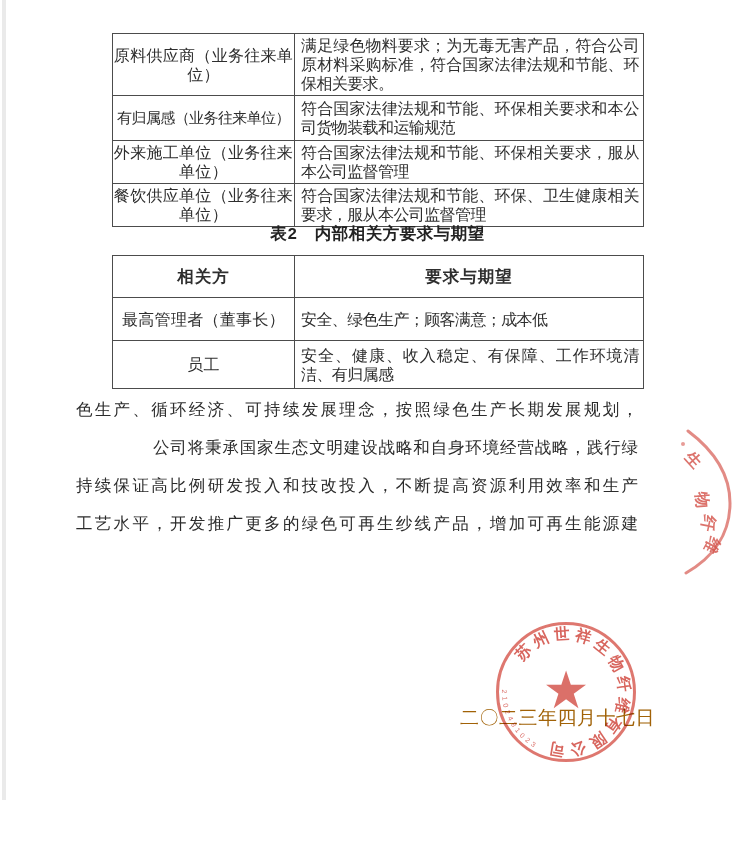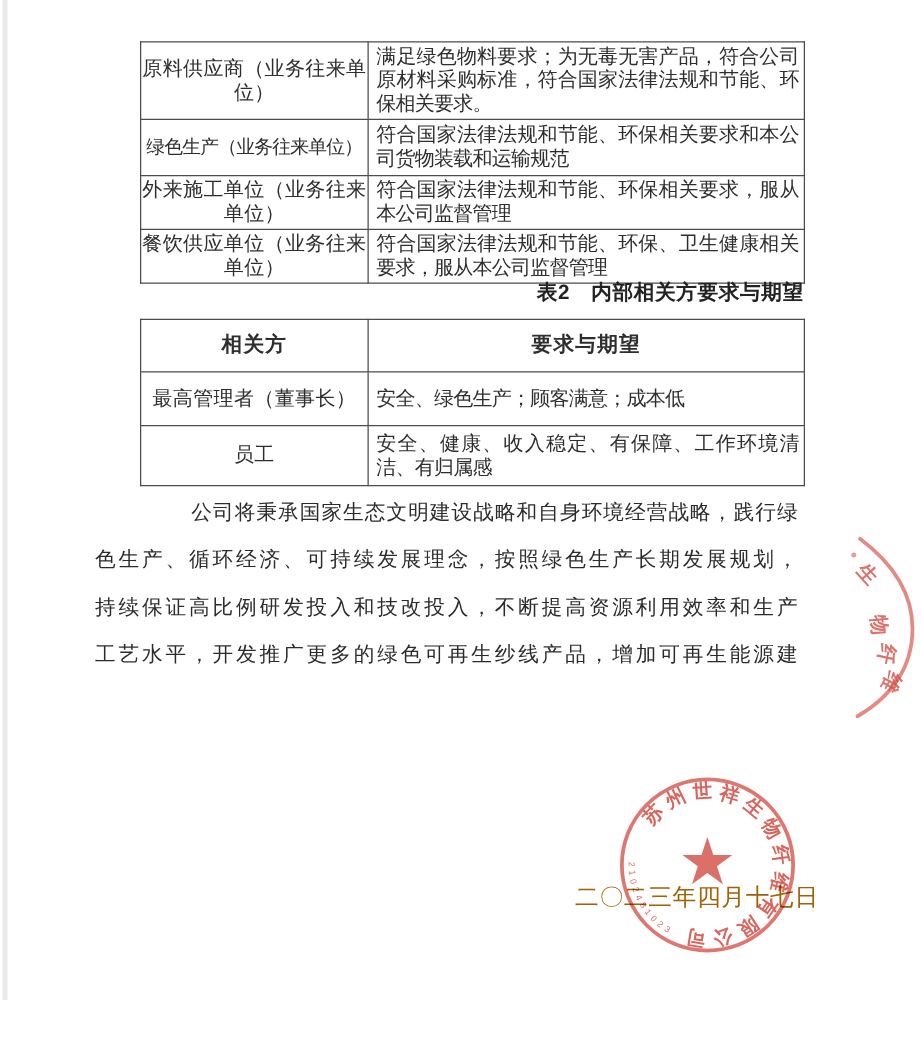--- a/index.html
+++ b/index.html
@@ -44,22 +44,22 @@
     margin-left: 20px;
   }
   table.t2 th {
     font-family: "Liberation Sans", "DejaVu Sans", sans-serif;
     font-weight: 700; font-size: 16.5px; text-align: center;
     letter-spacing: 1px;
   }
 
   .t2-title {
     position: absolute; left: 112px; top: 223px; width: 531px;
-    text-align: right;
-    font-family: Liberation Sans, sans-serif;
+    text-align: center;
+    font-family: Liberation Mono, monospace;
     font-weight: 700; font-size: 16.5px; color: #222;
     letter-spacing: .5px;
   }
 
   
   .body-par {
     position: absolute; left: 76px; top: 391px; width: 562px;
     font-size: 16.5px; line-height: 38px; color: #2b2b2b;
   }
   .body-par .line { text-align: justify; text-align-last: justify; }
@@ -135,21 +135,21 @@
     <colgroup>
         <col style="width:182px">
         <col style="width:349px">
       </colgroup>
     <tbody>
         <tr style="height:59px">
       <td class="party">原料供应商（业务往来单位）</td>
       <td class="req">满足绿色物料要求；为无毒无害产品，符合公司原材料采购标准，符合国家法律法规和节能、环保相关要求。</td>
     </tr>
     <tr style="height:45px">
-      <td class="party one-line">绿色生产（业务往来单位）</td>
+      <td class="party one-line">有归属感（业务往来单位）</td>
       <td class="req">符合国家法律法规和节能、环保相关要求和本公司货物装载和运输规范</td>
     </tr>
     <tr style="height:43px">
       <td class="party">外来施工单位（业务往来单位）</td>
       <td class="req">符合国家法律法规和节能、环保相关要求，服从本公司监督管理</td>
     </tr>
     <tr style="height:38px">
       <td class="party">餐饮供应单位（业务往来单位）</td>
       <td class="req">符合国家法律法规和节能、环保、卫生健康相关要求，服从本公司监督管理</td>
     </tr>
@@ -173,22 +173,22 @@
       <td class="req">安全、绿色生产；顾客满意；成本低</td>
     </tr>
     <tr style="height:48px">
       <td class="party">员工</td>
       <td class="req">安全、健康、收入稳定、有保障、工作环境清洁、有归属感</td>
     </tr>
   </tbody>
     </table>
 
   <div class="body-par">
+    <div class="line">色生产、循环经济、可持续发展理念，按照绿色生产长期发展规划，</div>
     <div class="line first">公司将秉承国家生态文明建设战略和自身环境经营战略，践行绿</div>
-    <div class="line">色生产、循环经济、可持续发展理念，按照绿色生产长期发展规划，</div>
     <div class="line">持续保证高比例研发投入和技改投入，不断提高资源利用效率和生产</div>
     <div class="line">工艺水平，开发推广更多的绿色可再生纱线产品，增加可再生能源建</div>
   </div>
 
   <div class="sig-date">二〇二三年四月十七日</div>
 
   <div class="seal-main">
     <div class="seal-ring"></div>
     <div class="seal-star">★</div>
   <span class="seal-char" style="transform: rotate(-47deg) translateY(-58px);">苏</span>

